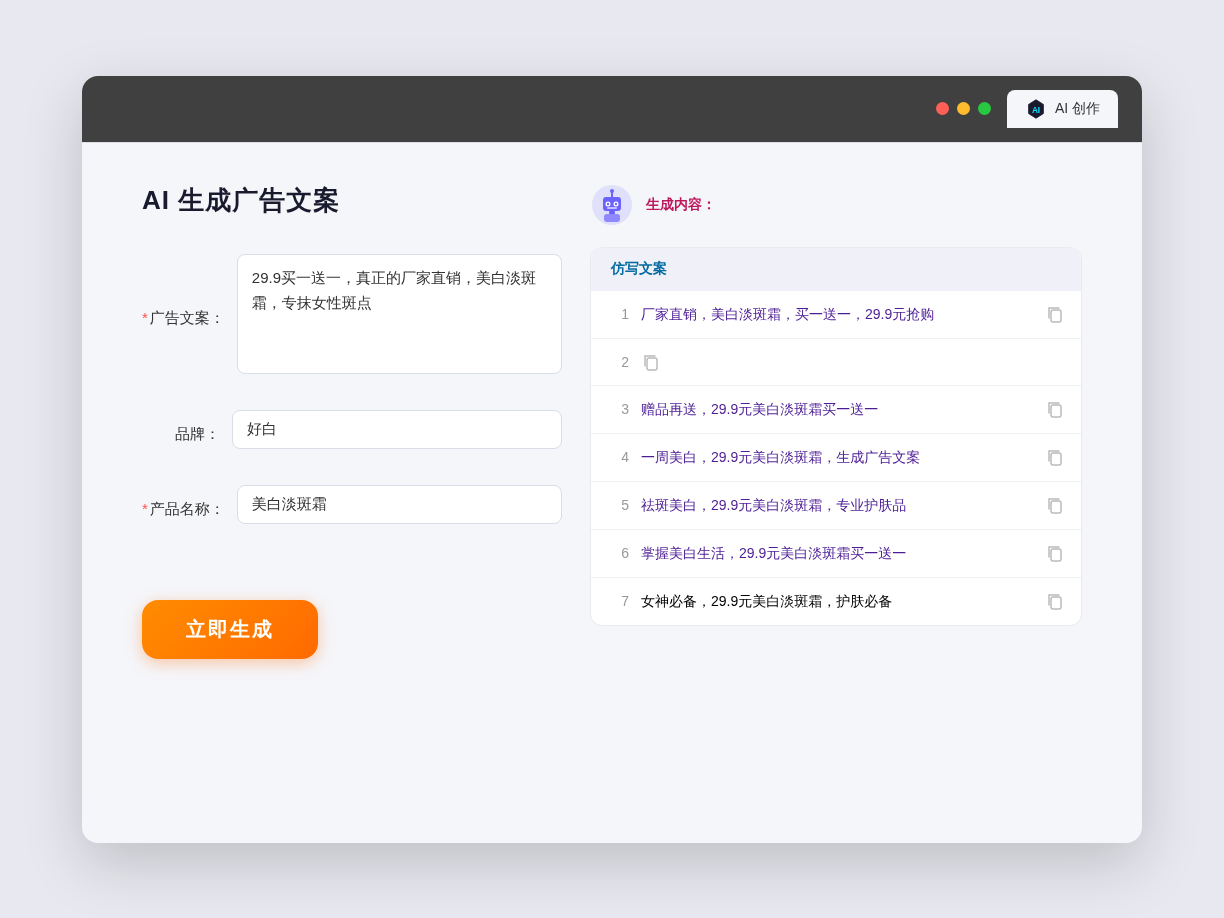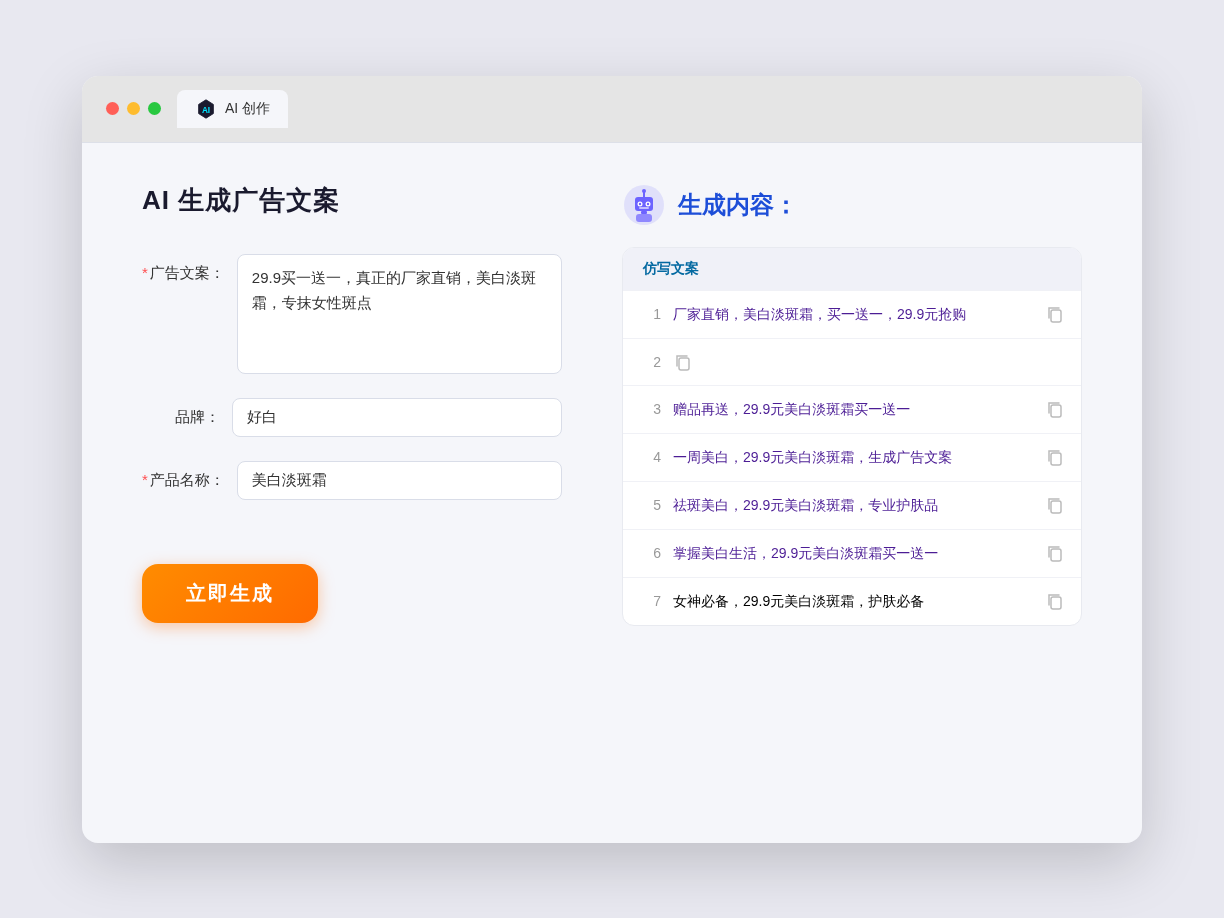--- a/index.html
+++ b/index.html
@@ -15,26 +15,27 @@
     .browser-window {
       width: 1060px;
       background: #f5f6fa;
       border-radius: 16px;
       box-shadow: 0 20px 60px rgba(0,0,0,0.18);
       overflow: hidden;
       position: relative;
     }
 
     .title-bar {
-      background: #e5e5e5;
+      background: #404040;
       padding: 14px 24px;
       display: flex;
       align-items: center;
       gap: 16px;
       border-bottom: 1px solid #dde0e8;
+      justify-content: flex-end;
     }
 
     .window-controls {
       display: flex;
       gap: 8px;
       align-items: center;
     }
 
     .dot {
       width: 13px;
@@ -58,41 +59,41 @@
     }
 
     .tab-icon {
       width: 22px;
       height: 22px;
     }
 
     .content-area {
       padding: 40px 60px;
       display: flex;
-      gap: 60px;
+      gap: 28px;
       min-height: 700px;
     }
 
     
     .left-panel {
       flex: 0 0 420px;
     }
 
     .page-title {
       font-size: 26px;
       font-weight: 700;
       color: #1a1a2e;
       margin-bottom: 36px;
       letter-spacing: 1px;
     }
 
     .form-row {
       display: flex;
-      align-items: flex-start;
-      margin-bottom: 24px;
+      align-items: center;
+      margin-bottom: 36px;
     }
 
     .form-label {
       font-size: 15px;
       color: #333;
       min-width: 90px;
       padding-top: 10px;
       text-align: right;
       padding-right: 12px;
     }
@@ -146,23 +147,23 @@
       gap: 12px;
       margin-bottom: 20px;
     }
 
     .robot-icon {
       width: 44px;
       height: 44px;
     }
 
     .right-title {
-      font-size: 24px;
+      font-size: 14px;
       font-weight: 600;
-      color: #1d4ed8;
+      color: #be185d;
     }
 
     .results-table {
       background: #fff;
       border-radius: 12px;
       overflow: hidden;
       border: 1px solid #e8eaf0;
     }
 
     .table-header {

